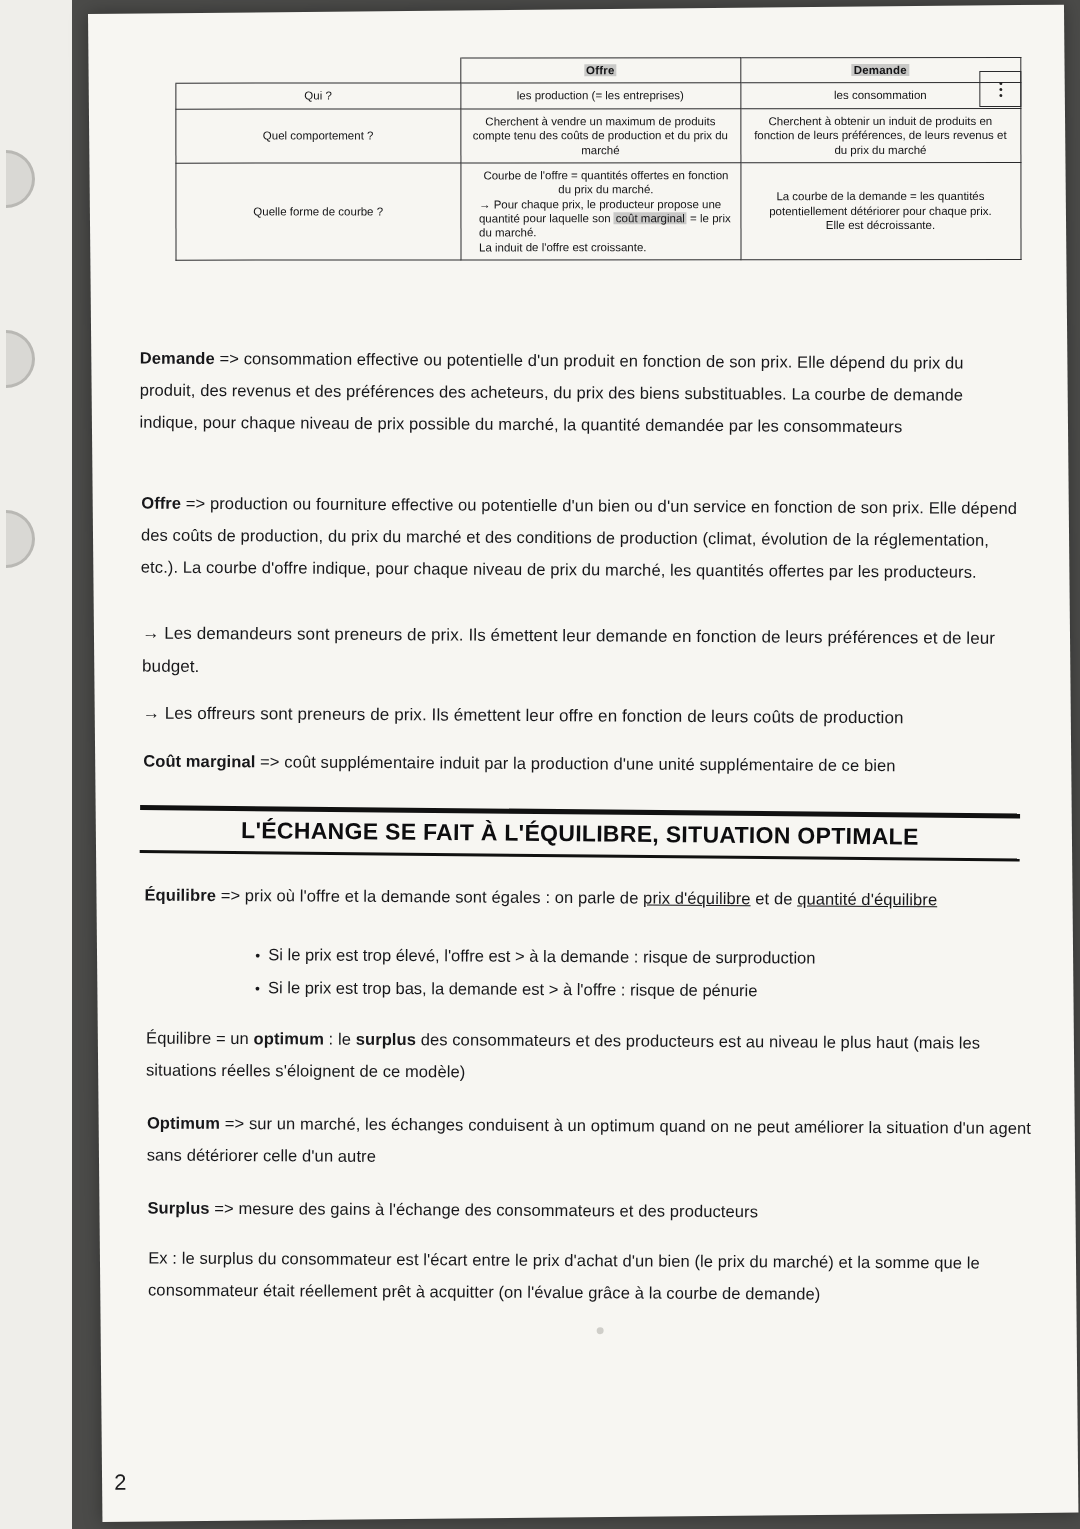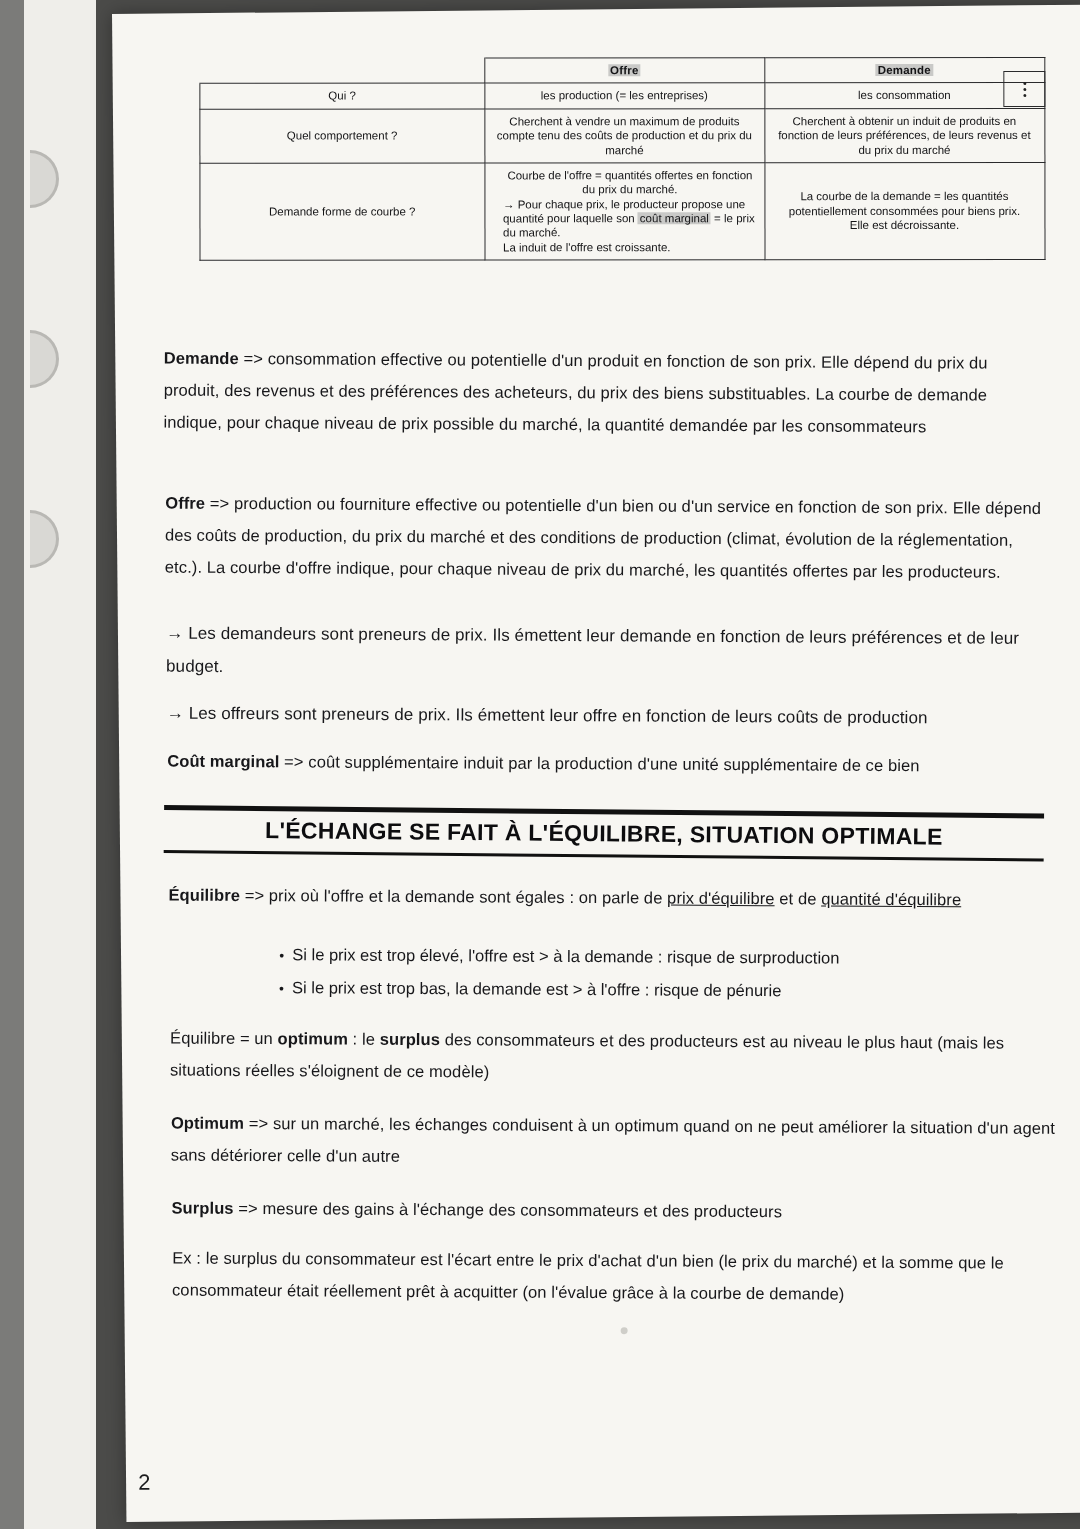--- a/index.html
+++ b/index.html
@@ -10,21 +10,20 @@
   body {
     width: 1080px;
     height: 1529px;
     overflow: hidden;
     font-family: "Liberation Sans", sans-serif;
   }
   .scan {
     position: absolute;
     inset: 0;
     background: #9a9a98;
-    margin-left: 24px;
   }
   
   .binder-left {
     position: absolute;
     left: 0; top: 0; width: 72px; height: 1529px;
     background: #efeeea;
   }
   .binder-left .hole {
     position: absolute;
     left: 6px;
@@ -188,27 +187,27 @@
             <td class="row-label">Qui ?</td>
             <td>les production (= les entreprises)</td>
             <td>les consommation</td>
           </tr>
           <tr>
             <td class="row-label">Quel comportement ?</td>
             <td>Cherchent à vendre un maximum de produits compte tenu des coûts de production et du prix du marché</td>
             <td>Cherchent à obtenir un induit de produits en fonction de leurs préférences, de leurs revenus et du prix du marché</td>
           </tr>
           <tr>
-            <td class="row-label">Demande forme de courbe ?</td>
+            <td class="row-label">Quelle forme de courbe ?</td>
             <td style="text-align:left;padding-left:18px;">
               <div style="text-align:center;">Courbe de l'offre = quantités offertes en fonction du prix du marché.</div>
               <div><span>→ Pour chaque prix, le producteur propose une quantité pour laquelle son </span><span class="hl">coût marginal</span><span> = le prix du marché.</span></div>
               <div>La induit de l'offre est croissante.</div>
             </td>
-            <td style="white-space:pre-line;">La courbe de la demande = les quantités potentiellement consommées pour biens prix.
+            <td style="white-space:pre-line;">La courbe de la demande = les quantités potentiellement détériorer pour chaque prix.
 Elle est décroissante.</td>
           </tr>
         </tbody>
           </table>
         <div class="kebab-box" style="right:-46px; top:14px; border:1.3px solid #2a2a2c; width:40px; height:34px; position:absolute;">
           <div class="kebab" style="position:absolute; right:3px; top:2px;">
             <i></i>
               <i></i>
               <i></i>
           </div>

